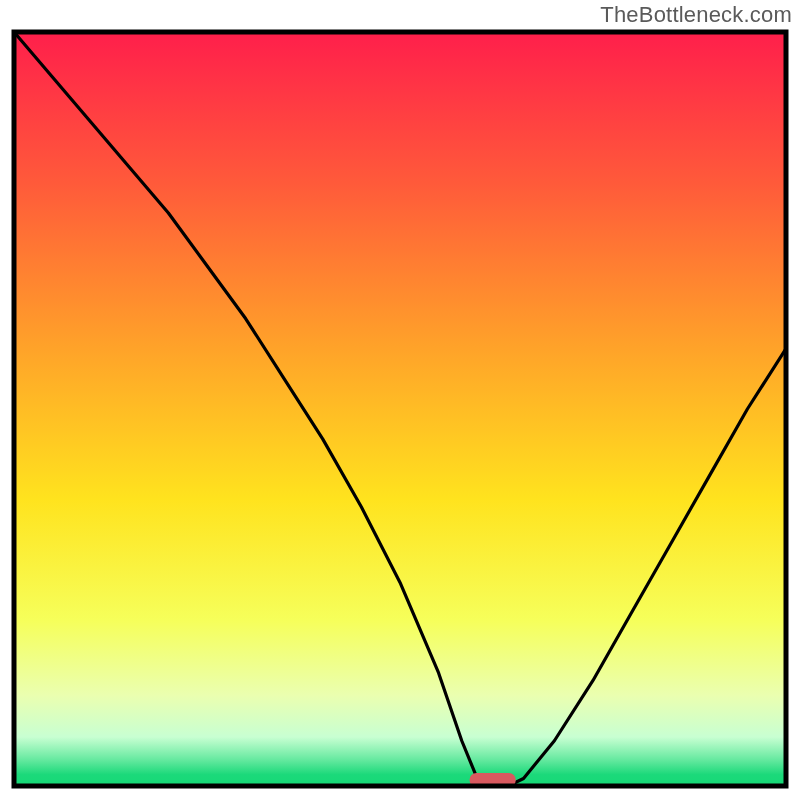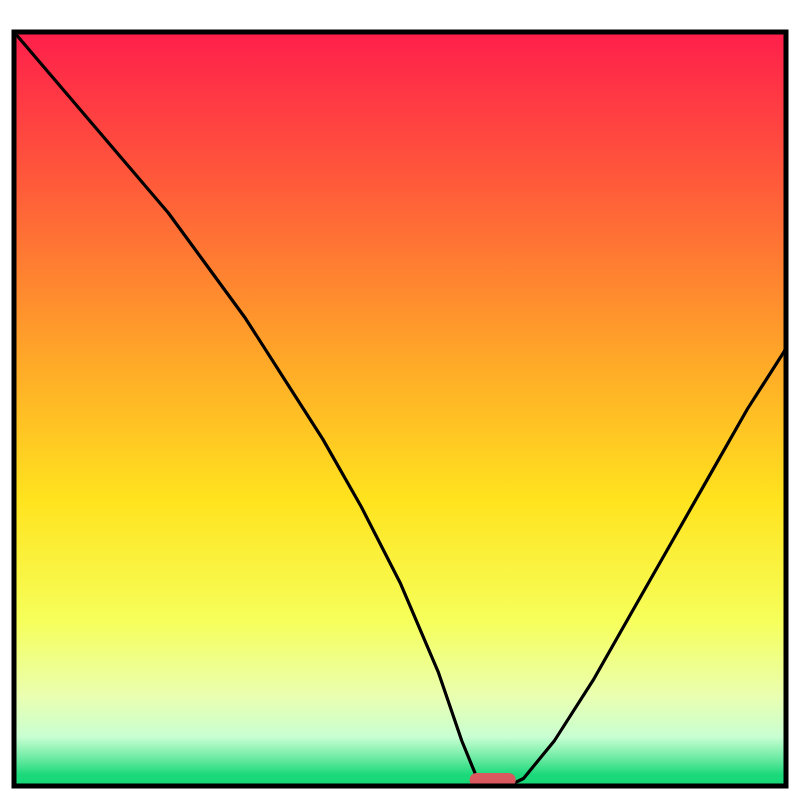--- a/index.html
+++ b/index.html
@@ -31,20 +31,21 @@
     top: 28px;
     width: 780px;
     height: 762px;
   }
   svg { display: block; }
 </style>
 </head>
 <body>
 
 <div class="wrap">
+  <div class="watermark">TheBottleneck.com</div>
 
   <div class="plot">
     <svg id="chart-svg" width="780" height="762" viewBox="0 0 780 762">
       <defs>
         <linearGradient id="bg-grad" x1="0" y1="0" x2="0" y2="1">
             <stop offset="0.00%" stop-color="#ff1f4b"></stop>
             <stop offset="20.00%" stop-color="#ff5a3a"></stop>
             <stop offset="42.00%" stop-color="#ffa329"></stop>
             <stop offset="62.00%" stop-color="#ffe31e"></stop>
             <stop offset="78.00%" stop-color="#f6ff5a"></stop>

